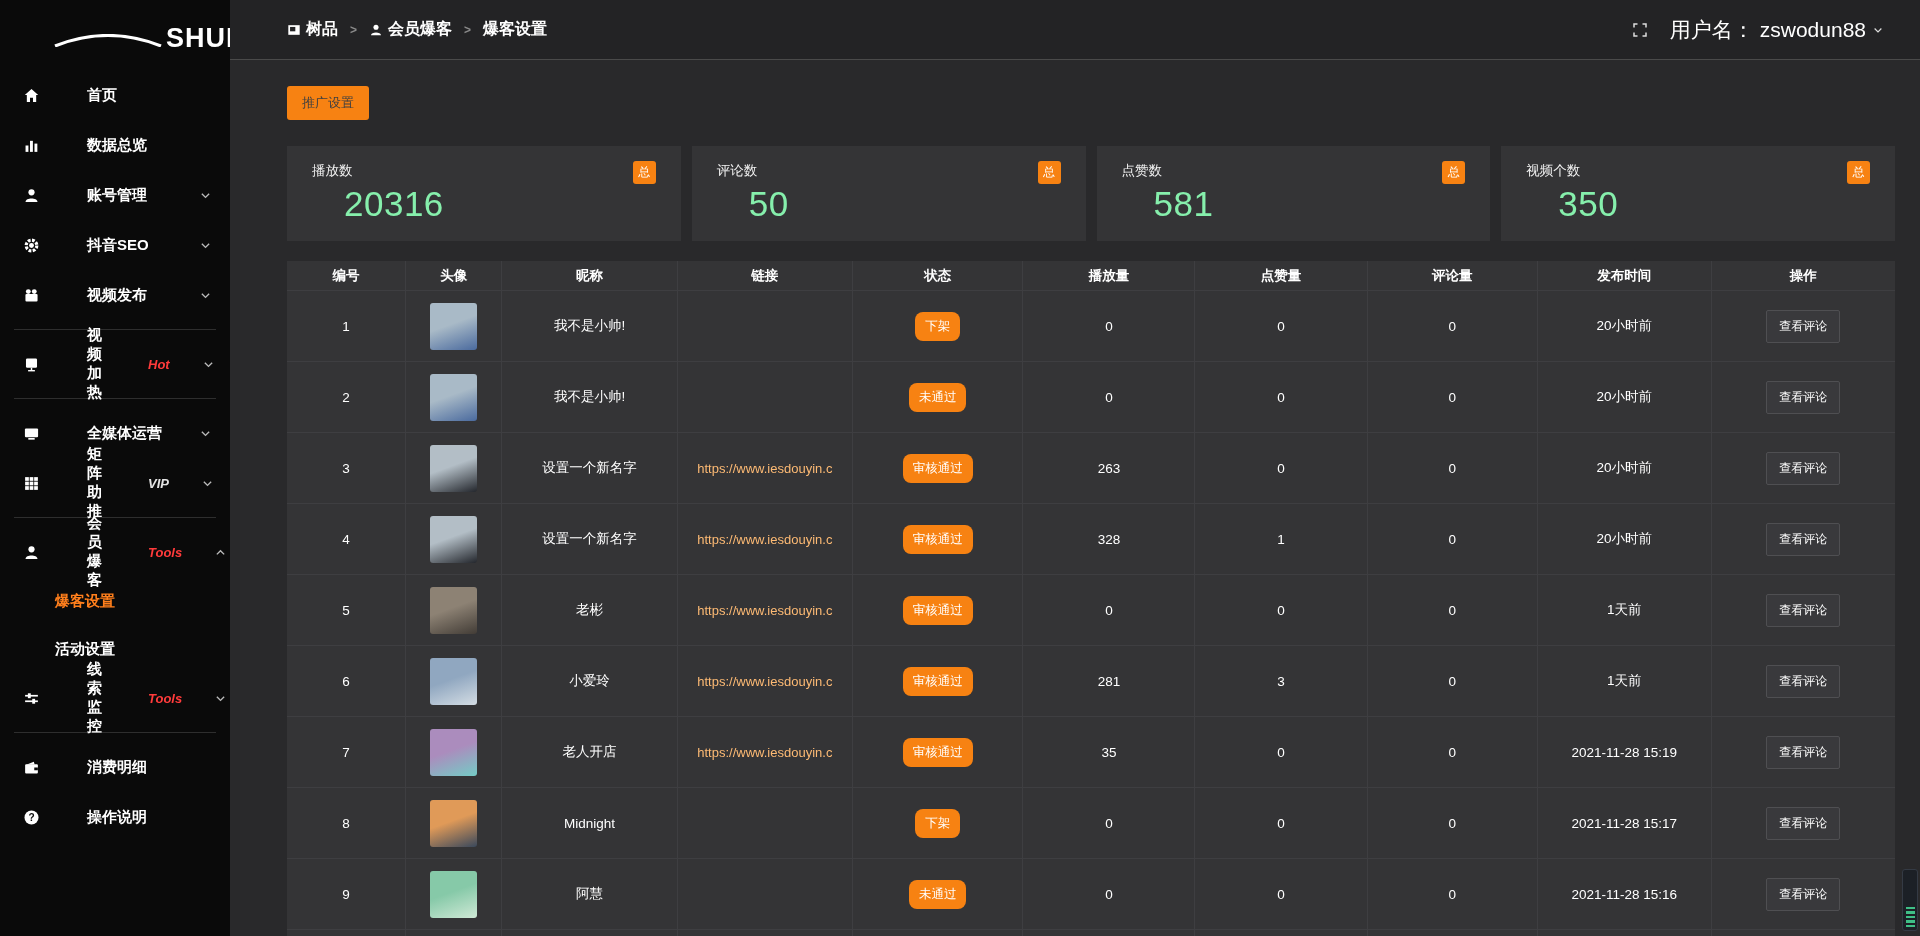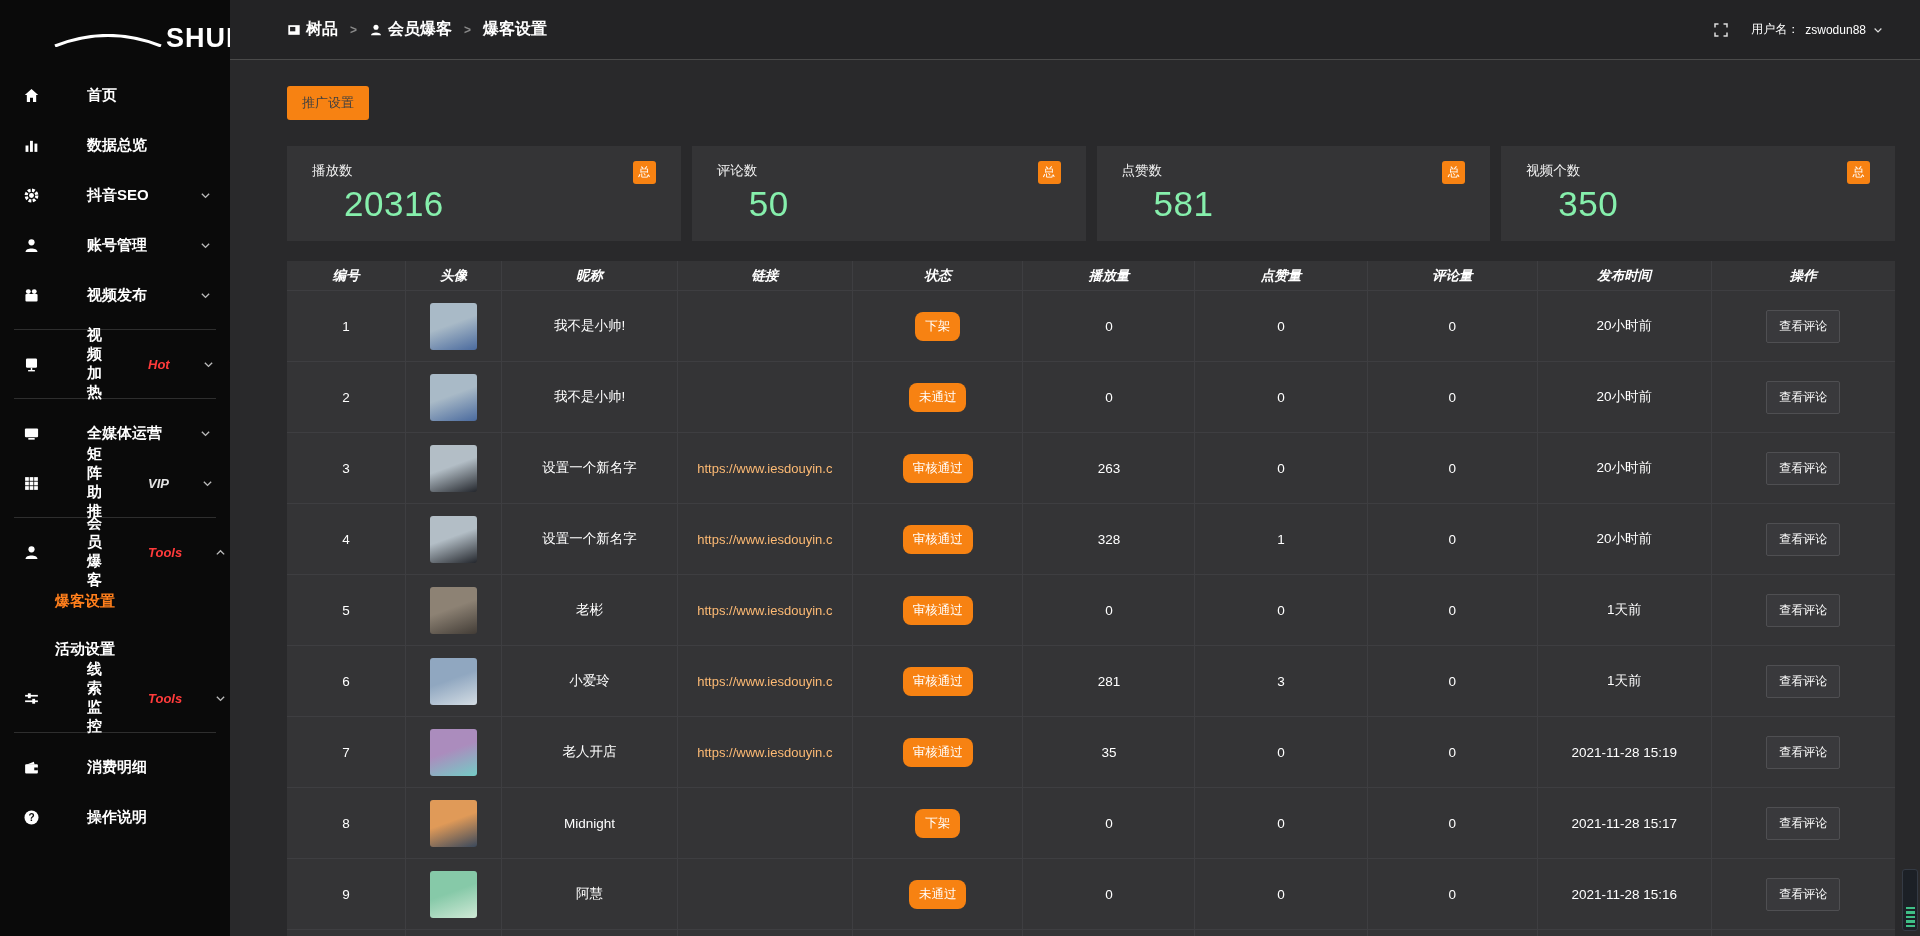--- a/index.html
+++ b/index.html
@@ -27,21 +27,21 @@
 
   
   .main { flex:1; display:flex; flex-direction:column; height:100%; min-width:0; }
   .topbar { height:60px; min-height:60px; background:#232325; border-bottom:1px solid #4a4a4a;
     display:flex; align-items:center; justify-content:space-between; padding:0 36px 0 57px; color:#fff; }
   .breadcrumb { display:flex; align-items:center; gap:9px; font-size:16px; font-weight:600; }
   .crumb { display:flex; align-items:center; gap:5px; cursor:pointer; }
   .crumb-icon { display:flex; }
   .crumb-icon svg { width:14px; height:14px; }
   .crumb-sep { color:#8a8a8a; font-size:12px; margin:0 3px; }
-  .topbar-right { display:flex; align-items:center; gap:22px; font-size:12px; }
+  .topbar-right { display:flex; align-items:center; gap:22px; font-size:21px; }
   .fs-icon { display:flex; cursor:pointer; }
   .fs-icon svg { width:16px; height:16px; }
   .user-entry { display:flex; align-items:center; gap:6px; cursor:pointer; }
   .user-entry svg { width:12px; height:12px; }
 
   .content { flex:1; padding:26px 25px 0 57px; overflow:hidden; }
 
   .promo-btn { background:#f78212; color:#404040; border:none; font-size:13px; padding:8px 15px;
     border-radius:3px; cursor:pointer; font-family:inherit; display:block; }
 
@@ -49,21 +49,21 @@
   .stat-cards { display:flex; gap:11px; margin-top:26px; }
   .stat-card { flex:1; background:#343436; height:95px; padding:16px 25px 0 25px; position:relative; }
   .stat-label { font-size:13.5px; color:#f0f0f0; }
   .stat-badge { position:absolute; top:15px; right:25px; width:23px; height:23px; background:#f78212;
     color:#fff; font-size:12px; display:flex; align-items:center; justify-content:center; border-radius:3px; }
   .stat-value { font-size:35px; color:#86efac; margin-top:5px; font-weight:500; letter-spacing:.5px; line-height:1.1;margin-left:32px; }
 
   
   .data-table { margin-top:20px; background:#343436; }
   .t-row { display:flex; height:71px; border-bottom:1px solid #3e3e41; }
-  .t-row.t-head { height:30px;font-style:italic; }
+  .t-row.t-head { height:30px; }
   .t-cell { flex:none; display:flex; align-items:center; justify-content:center;
     border-right:1px solid #3e3e41; font-size:13.5px; color:#fff; overflow:hidden; }
   .t-cell:last-child { border-right:none; }
   .t-head .t-cell { font-weight:600; }
   .c0{width:7.4%} .c1{width:6%} .c2{width:10.9%} .c3{width:10.9%} .c4{width:10.6%}
   .c5{width:10.7%} .c6{width:10.7%} .c7{width:10.6%} .c8{width:10.8%} .c9{width:11.4%}
   .avatar { width:47px; height:47px; border-radius:3px; }
   .link { color:#fdba74; font-size:13px; white-space:nowrap; cursor:pointer; }
   .status-badge { background:#f78212; color:#fff; font-size:12.5px; padding:6px 10px; border-radius:8px; cursor:pointer; white-space:nowrap; }
   .action-btn { background:#39393c; border:1px solid #4f4f52; color:#fff; font-size:12px;
@@ -105,39 +105,39 @@
               <rect x="2.4" y="8" width="2.7" height="6" fill="#fff"></rect>
               <rect x="6.6" y="3.6" width="2.7" height="10.4" fill="#fff"></rect>
               <rect x="10.8" y="6.2" width="2.7" height="7.8" fill="#fff"></rect>
             </svg>
           </span>
           <span class="nav-label">数据总览</span>
         </div>
         <div class="nav-item">
           <span class="nav-icon">
             <svg viewBox="0 0 16 16">
+              <circle cx="8" cy="5" r="2.9" fill="#fff"></circle>
+              <path d="M2.4 14 C2.4 9.8 13.6 9.8 13.6 14 Z" fill="#fff"></path>
+            </svg>
+          </span>
+          <span class="nav-label">账号管理</span>
+          <span class="nav-chevron">
+            <svg viewBox="0 0 16 16">
+              <path d="M3.5 5.8 L8 10.3 L12.5 5.8" stroke="#bbb" stroke-width="1.7" fill="none"></path>
+            </svg>
+          </span>
+        </div>
+        <div class="nav-item">
+          <span class="nav-icon">
+            <svg viewBox="0 0 16 16">
               <circle cx="8" cy="8" r="5" fill="none" stroke="#fff" stroke-width="3" stroke-dasharray="2.6 1.3"></circle>
               <circle cx="8" cy="8" r="2.3" fill="#fff"></circle>
             </svg>
           </span>
           <span class="nav-label">抖音SEO</span>
-          <span class="nav-chevron">
-            <svg viewBox="0 0 16 16">
-              <path d="M3.5 5.8 L8 10.3 L12.5 5.8" stroke="#bbb" stroke-width="1.7" fill="none"></path>
-            </svg>
-          </span>
-        </div>
-        <div class="nav-item">
-          <span class="nav-icon">
-            <svg viewBox="0 0 16 16">
-              <circle cx="8" cy="5" r="2.9" fill="#fff"></circle>
-              <path d="M2.4 14 C2.4 9.8 13.6 9.8 13.6 14 Z" fill="#fff"></path>
-            </svg>
-          </span>
-          <span class="nav-label">账号管理</span>
           <span class="nav-chevron">
             <svg viewBox="0 0 16 16">
               <path d="M3.5 5.8 L8 10.3 L12.5 5.8" stroke="#bbb" stroke-width="1.7" fill="none"></path>
             </svg>
           </span>
         </div>
         <div class="nav-item">
           <span class="nav-icon">
             <svg viewBox="0 0 16 16">
               <circle cx="5" cy="4.3" r="2.3" fill="#fff"></circle>

